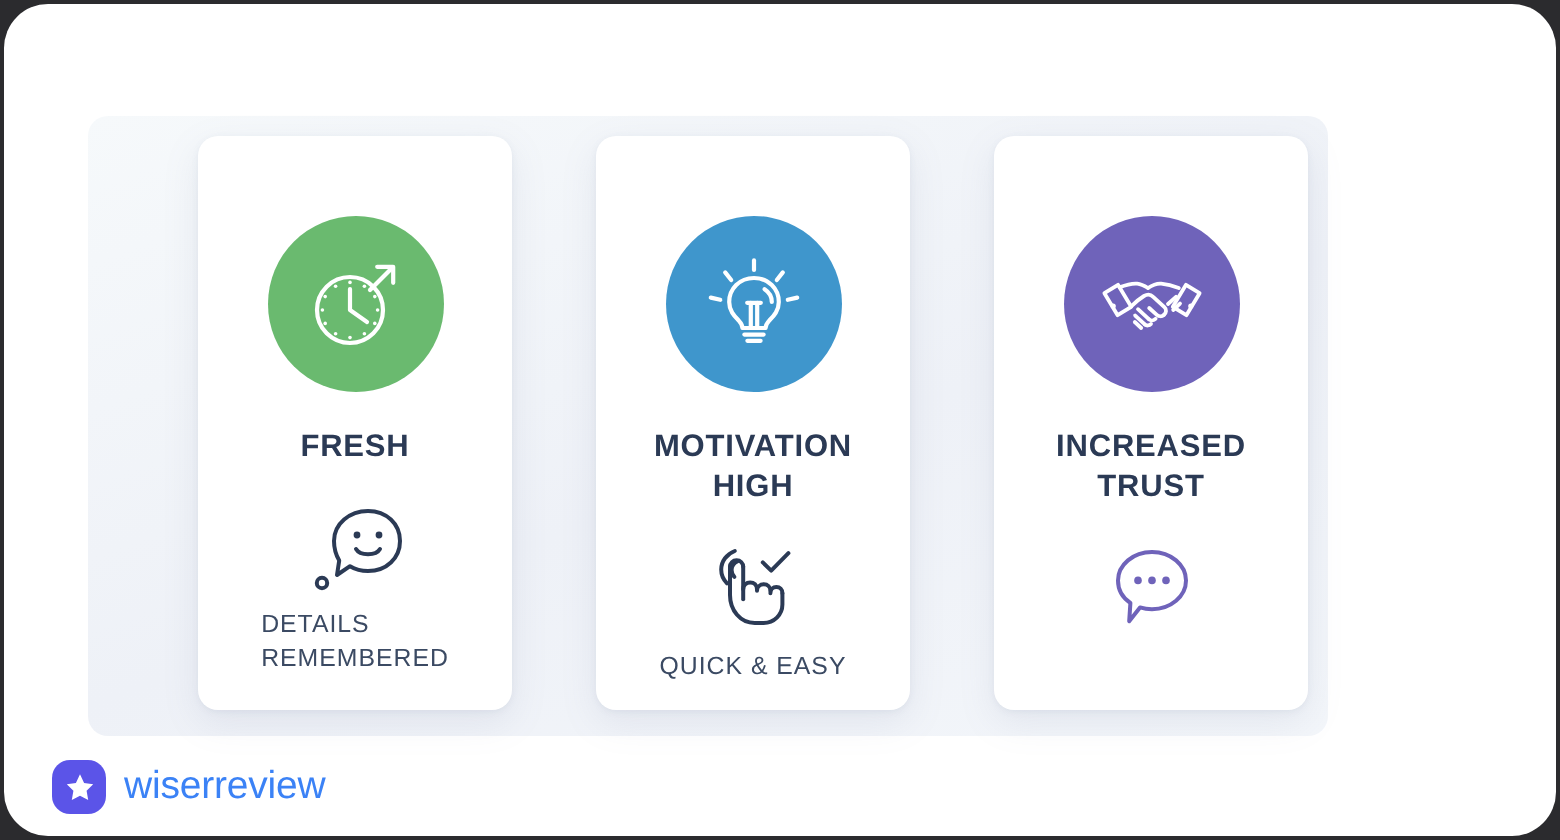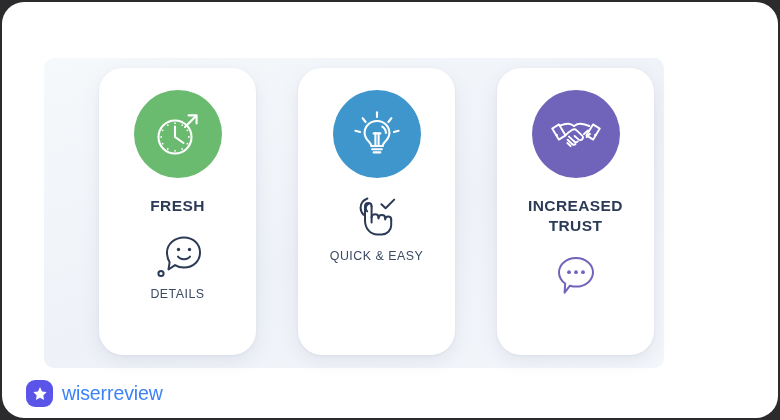--- a/index.html
+++ b/index.html
@@ -45,27 +45,27 @@
     width: 580px;
     height: 288px;
     display: flex;
     gap: 42px;
   }
 
   .card {
     width: 157px;
     height: 287px;
     background: #ffffff;
-    border-radius: 24px;
+    border-radius: 10px;
     box-shadow: 0 6px 18px rgba(120,135,165,0.13), 0 1px 3px rgba(120,135,165,0.10);
     display: flex;
     flex-direction: column;
     align-items: center;
     box-sizing: border-box;
-    padding-top: 22px;
+    padding-top: 40px;
   }
 
   .badge {
     width: 88px;
     height: 88px;
     border-radius: 50%;
     display: flex;
     align-items: center;
     justify-content: center;
     flex: none;
@@ -172,20 +172,21 @@
                      C47 29.1 40.2 35.5 31 35.5 C27.6 35.5 24.5 34.6 22 33.1
                      L15.5 37.5 L16.6 30.3 C15 27.5 14 24.2 14 20.5 Z"></path>
             <circle cx="25.5" cy="17.5" r="1.7" fill="#2b3a55" stroke="none"></circle>
             <circle cx="36.5" cy="17.5" r="1.7" fill="#2b3a55" stroke="none"></circle>
             <path d="M25 24.5 C27 28 35 28 37 24.5"></path>
             <circle cx="8" cy="41.5" r="2.6"></circle>
           </svg>
         </div>
         <div class="card-sub">
           <span>DETAILS</span><br>
+          <span>REMEMBERED</span>
         </div>
       </div>
 
       <div class="card">
         <div class="badge" style="background:#3f96cc;">
           <span>
             <svg width="52" height="52" viewBox="0 0 52 52" fill="none" stroke="#ffffff" stroke-width="2.1" stroke-linecap="round" stroke-linejoin="round">
               <path d="M26 13 C18.8 13 13.6 18.4 13.6 25 C13.6 29.6 16.4 32.2 18.4 34.3
                        C19.6 35.6 20.2 36.5 20.2 38 L31.8 38 C31.8 36.5 32.4 35.6 33.6 34.3
                        C35.6 32.2 38.4 29.6 38.4 25 C38.4 18.4 33.2 13 26 13 Z"></path>
@@ -197,20 +198,24 @@
               <path d="M27.6 25.4 L27.6 38"></path>
               <path d="M31.3 18.6 C33.6 20.1 34.9 22.4 34.9 25"></path>
               <path d="M26 4.2 L26 9"></path>
               <path d="M11.6 10.2 L14.6 14"></path>
               <path d="M40.4 10.2 L37.4 14"></path>
               <path d="M4.4 22.8 L9.1 23.9"></path>
               <path d="M47.6 22.8 L42.9 23.9"></path>
             </svg>
           </span>
         </div>
+        <div class="card-title">
+          <span>MOTIVATION</span><br>
+          <span>HIGH</span>
+        </div>
         <div class="sub-icon">
           <svg width="48" height="46" viewBox="0 0 48 46" fill="none" stroke="#2b3a55" stroke-width="2" stroke-linecap="round" stroke-linejoin="round">
 
             <path d="M14.4 4.5 C10.4 6.0 7.6 9.6 7.6 13.8 C7.6 16.5 8.7 18.9 10.5 20.7"></path>
             <path d="M15.8 9.6 C14 10.5 12.8 12.1 12.8 14.0 C12.8 15.3 13.3 16.5 14.2 17.4"></path>
 
             <path d="M28.4 10.2 L32.6 14.3 L41.2 5.6"></path>
 
             <path d="M18.6 12.4 L18.6 28.6"></path>
             <path d="M18.6 23.6 C18.6 21.6 20.2 20.2 22.1 20.2 C24.0 20.2 25.5 21.6 25.5 23.6"></path>

